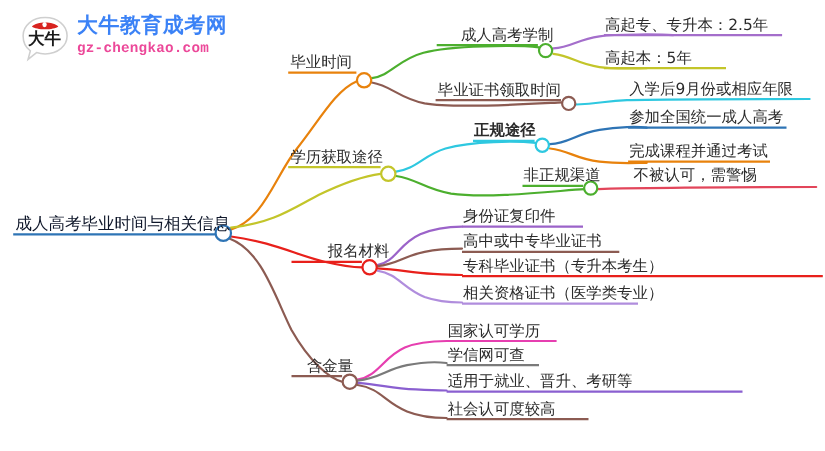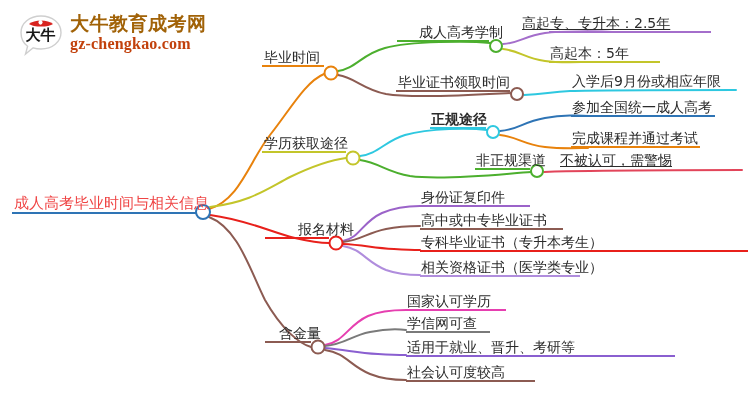--- a/index.html
+++ b/index.html
@@ -38,48 +38,48 @@
   #logo-text-wrap {
     position: absolute;
     left: 52px;
     top: 2px;
     width: 175px;
   }
   .logo-cn {
     display: block;
     font-size: 19px;
     font-weight: bold;
-    color: #a16207;
+    color: #3b82f6;
     letter-spacing: 0.5px;
     line-height: 22px;
     font-family: "DejaVu Sans", "Liberation Sans", sans-serif;
   }
   .logo-en {
     display: block;
-    font-size: 16px;
+    font-size: 13px;
     font-weight: bold;
-    color: #c2410c;
+    color: #ec4899;
     letter-spacing: 0.2px;
     line-height: 16px;
     margin-top: 2px;
-    font-family: Liberation Serif, serif;
+    font-family: Liberation Mono, monospace;
   }
   
   .node-label {
     position: absolute;
     font-size: 14px;
     color: #2b2b2b;
     white-space: nowrap;
     line-height: 18px;
     font-family: "DejaVu Sans", "Liberation Sans", sans-serif;
   }
   .root-label {
     position: absolute;
     font-size: 15px;
-    color: #ef4444;
+    color: #0f172a;
     white-space: nowrap;
     line-height: 19px;
     font-family: "DejaVu Sans", "Liberation Sans", sans-serif;
   }
   svg#edges {
     position: absolute;
     left: 0; top: 0;
     width: 750px;
     height: 410px;
     overflow: visible;
@@ -186,31 +186,31 @@
     <circle class="nodecircle" cx="493" cy="132" r="6" stroke="#2ec8e0"></circle>
     <circle class="nodecircle" cx="537" cy="171" r="6" stroke="#4caf2e"></circle>
     <circle class="nodecircle" cx="336" cy="243" r="6.5" stroke="#e8201b"></circle>
     <circle class="nodecircle" cx="318" cy="347" r="6.5" stroke="#8c5b52"></circle>
   </svg>
 
   <div class="root-label" style="left:14px; top:194px;">成人高考毕业时间与相关信息</div>
 
   <div class="node-label" style="left:264px; top:48px;">毕业时间</div>
   <div class="node-label" style="left:399px; top:23px;margin-left:20px;">成人高考学制</div>
-  <div class="node-label" style="left:522px; top:14px;text-decoration:underline;">高起专、专升本：2.5年</div>
+  <div class="node-label" style="left:550px; top:14px;">高起专、专升本：2.5年</div>
   <div class="node-label" style="left:550px; top:44px;">高起本：5年</div>
   <div class="node-label" style="left:398px; top:73px;">毕业证书领取时间</div>
   <div class="node-label" style="left:572px; top:72px;">入学后9月份或相应年限</div>
 
   <div class="node-label" style="left:264px; top:134px;text-align:center;">学历获取途径</div>
   <div class="node-label" style="left:431px; top:110px;font-weight:bold;">正规途径</div>
   <div class="node-label" style="left:572px; top:98px;">参加全国统一成人高考</div>
   <div class="node-label" style="left:572px; top:129px;">完成课程并通过考试</div>
   <div class="node-label" style="left:476px; top:151px;">非正规渠道</div>
-  <div class="node-label" style="left:560px; top:151px;text-decoration:underline;">不被认可，需警惕</div>
+  <div class="node-label" style="left:576px; top:151px;">不被认可，需警惕</div>
 
   <div class="node-label" style="left:266px; top:220px;margin-left:32px;">报名材料</div>
   <div class="node-label" style="left:421px; top:188px;">身份证复印件</div>
   <div class="node-label" style="left:421px; top:211px;">高中或中专毕业证书</div>
   <div class="node-label" style="left:421px; top:258px;">相关资格证书（医学类专业）</div>
   <div class="node-label" style="left:421px; top:233px;">专科毕业证书（专升本考生）</div>
 
   <div class="node-label" style="left:266px; top:324px;margin-left:13px;">含金量</div>
   <div class="node-label" style="left:407px; top:292px;">国家认可学历</div>
   <div class="node-label" style="left:407px; top:314px;">学信网可查</div>

